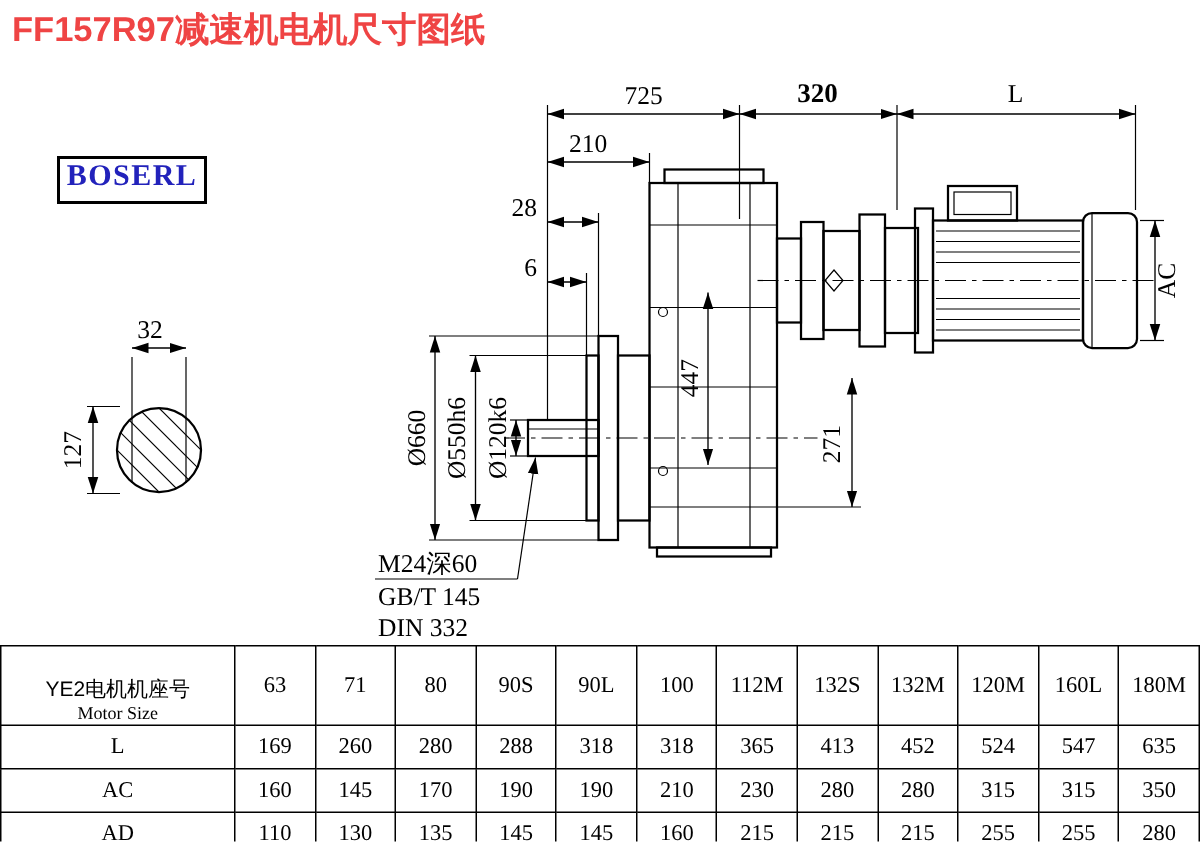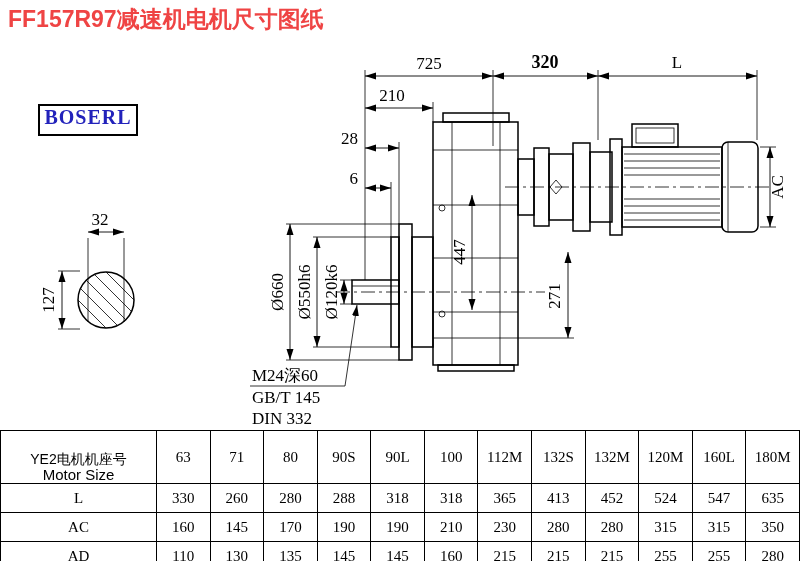--- a/index.html
+++ b/index.html
@@ -29,21 +29,21 @@
     position:absolute;left:0;top:430px;width:800px;height:131px;
     border-collapse:collapse;table-layout:fixed;text-align:center;
   }
   table.spec th,table.spec td{
     border:1px solid #000;padding:0;font-weight:normal;
     font-family:"Liberation Serif",serif;font-size:15px;
   }
   table.spec tr.hdr-row{height:42px;}
   table.spec tr.data-row{height:29px;}
   .hdr .cn{font-family:"Liberation Sans",sans-serif;font-size:14px;line-height:16px;margin-top:20px;}
-  .hdr .en{font-family:Liberation Sans, sans-serif;font-size:15px;line-height:16px;}
+  .hdr .en{font-family:Liberation Serif, serif;font-size:12px;line-height:16px;}
 </style>
 </head>
 <body>
 
 <h1 class="page-title">FF157R97减速机电机尺寸图纸</h1>
 
 <div class="brand-box">
   <span>BOSERL</span>
 </div>
 
@@ -228,21 +228,21 @@
       <th>100</th>
       <th>112M</th>
       <th>132S</th>
       <th>132M</th>
       <th>120M</th>
       <th>160L</th>
       <th>180M</th>
     </tr>
     <tr class="data-row">
       <td>L</td>
-      <td>330</td>
+      <td>169</td>
       <td>260</td>
       <td>280</td>
       <td>288</td>
       <td>318</td>
       <td>318</td>
       <td>365</td>
       <td>413</td>
       <td>452</td>
       <td>524</td>
       <td>547</td>

